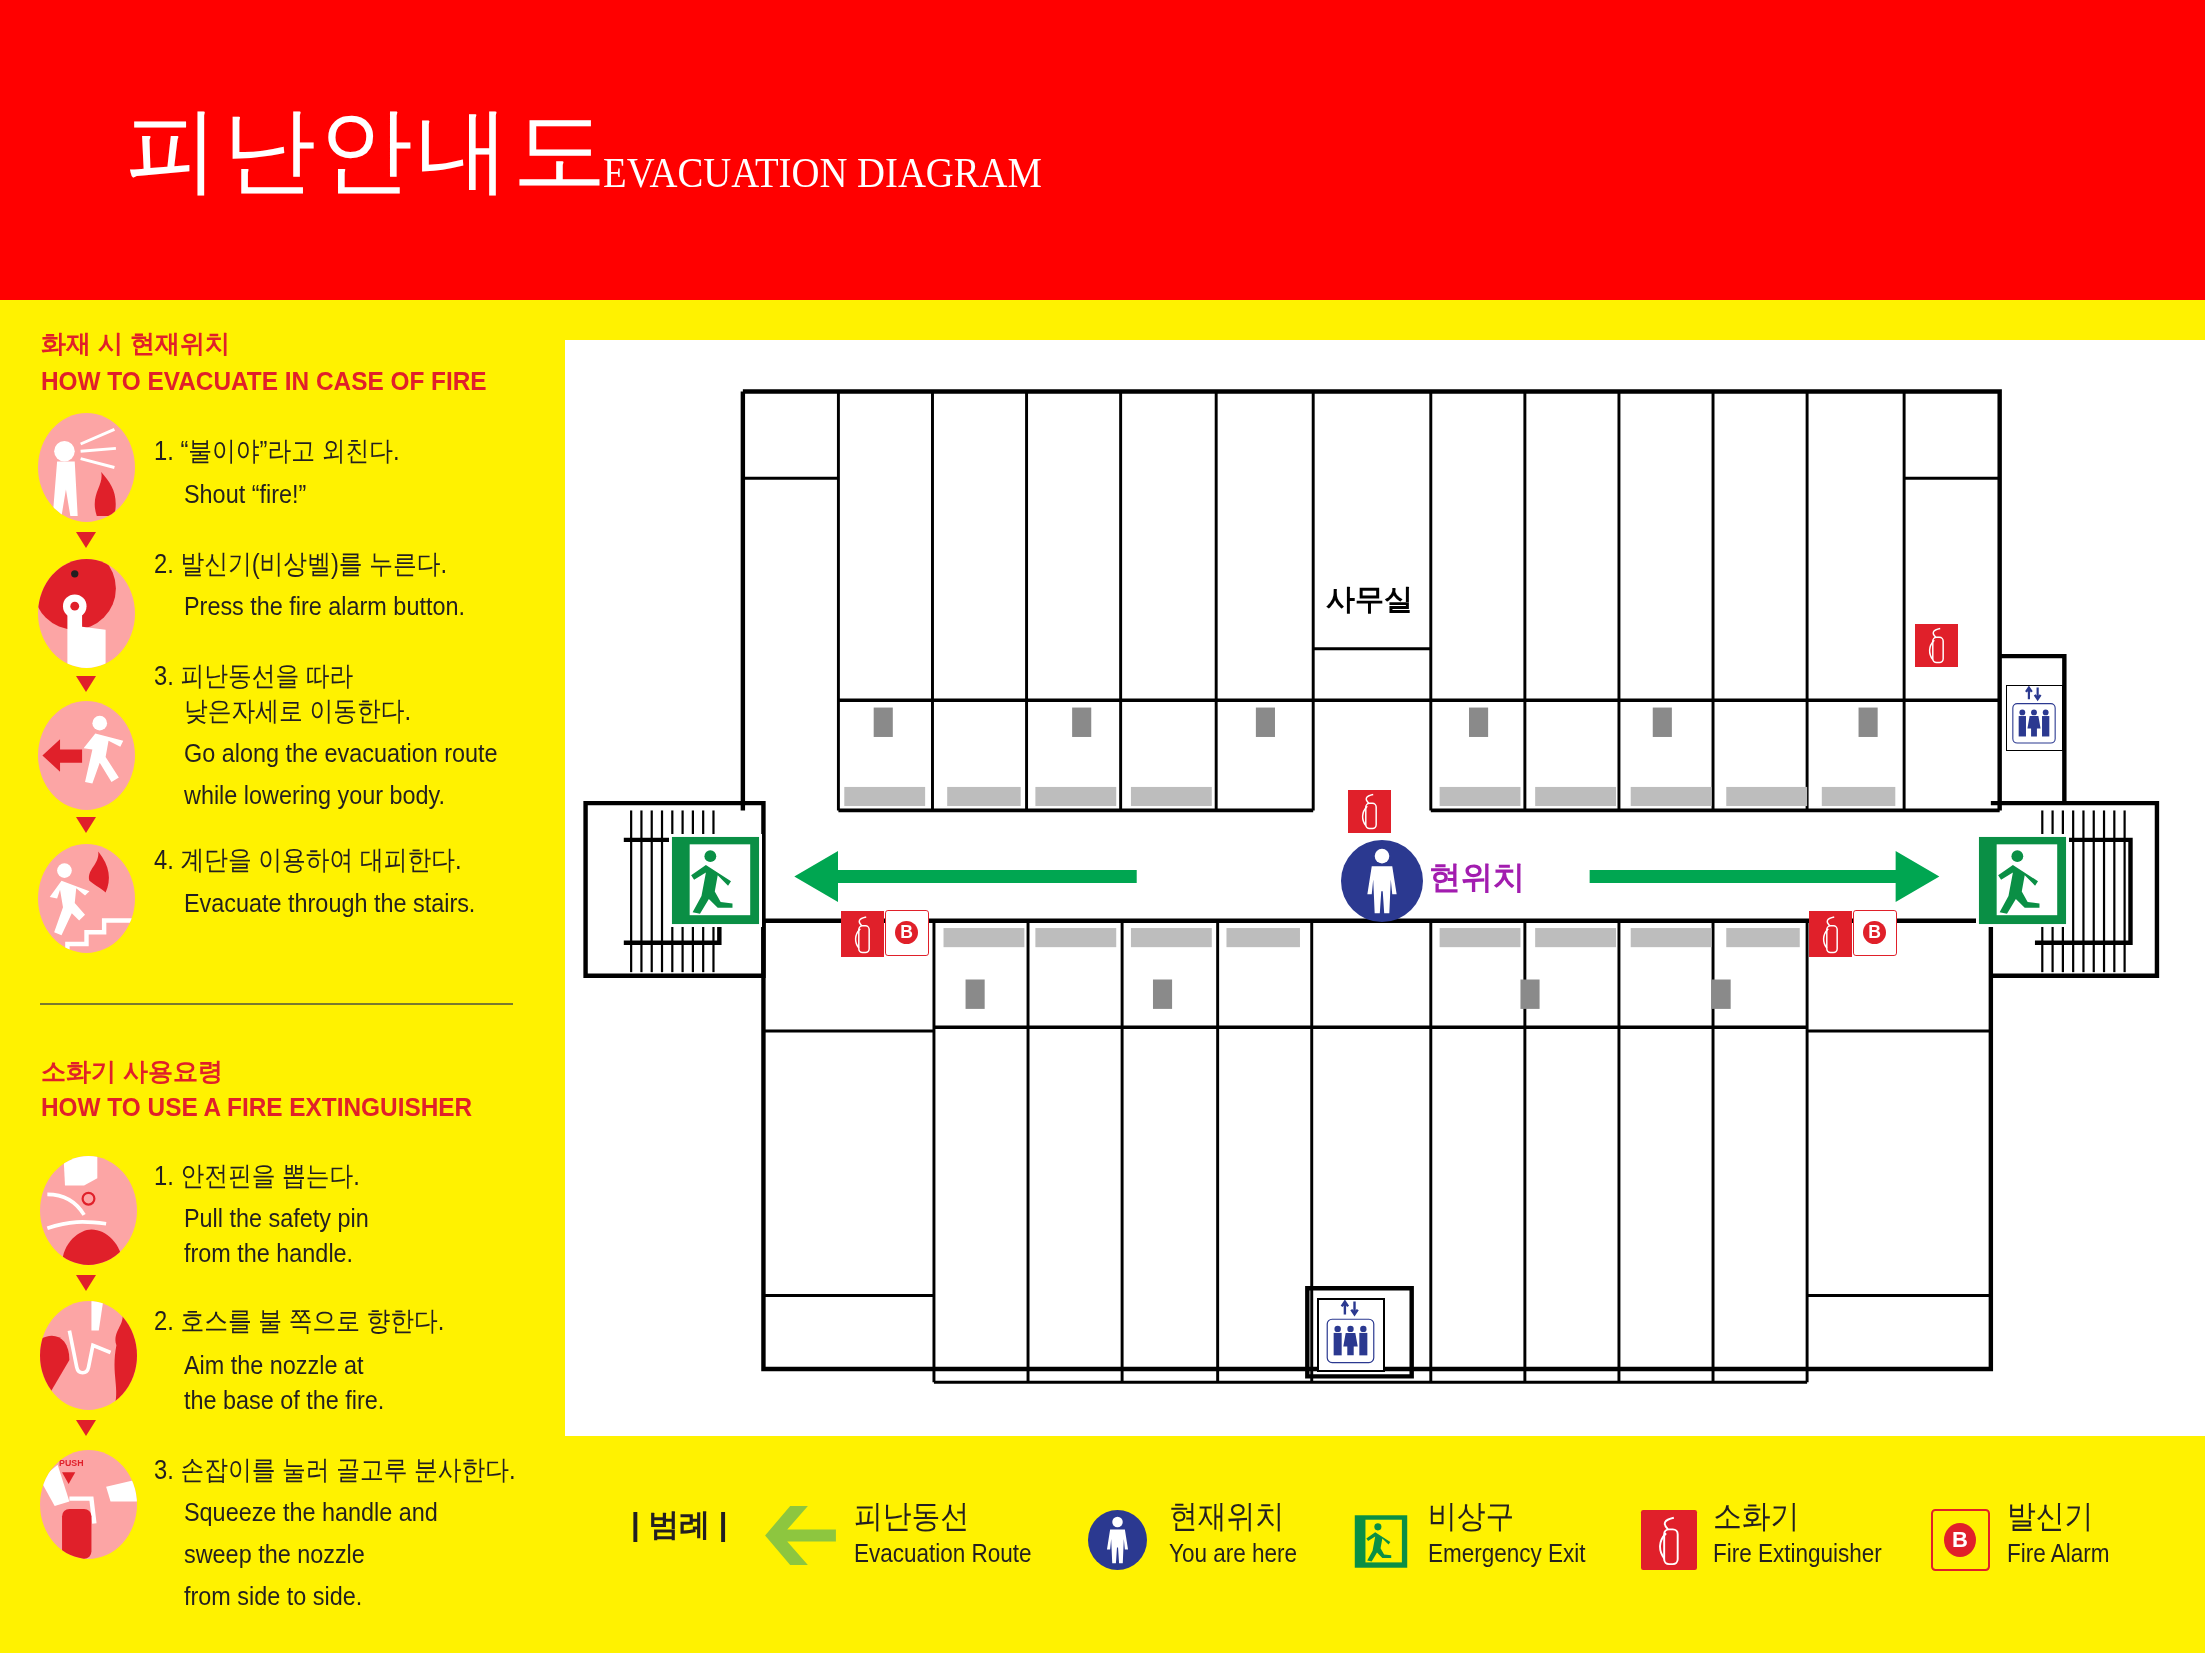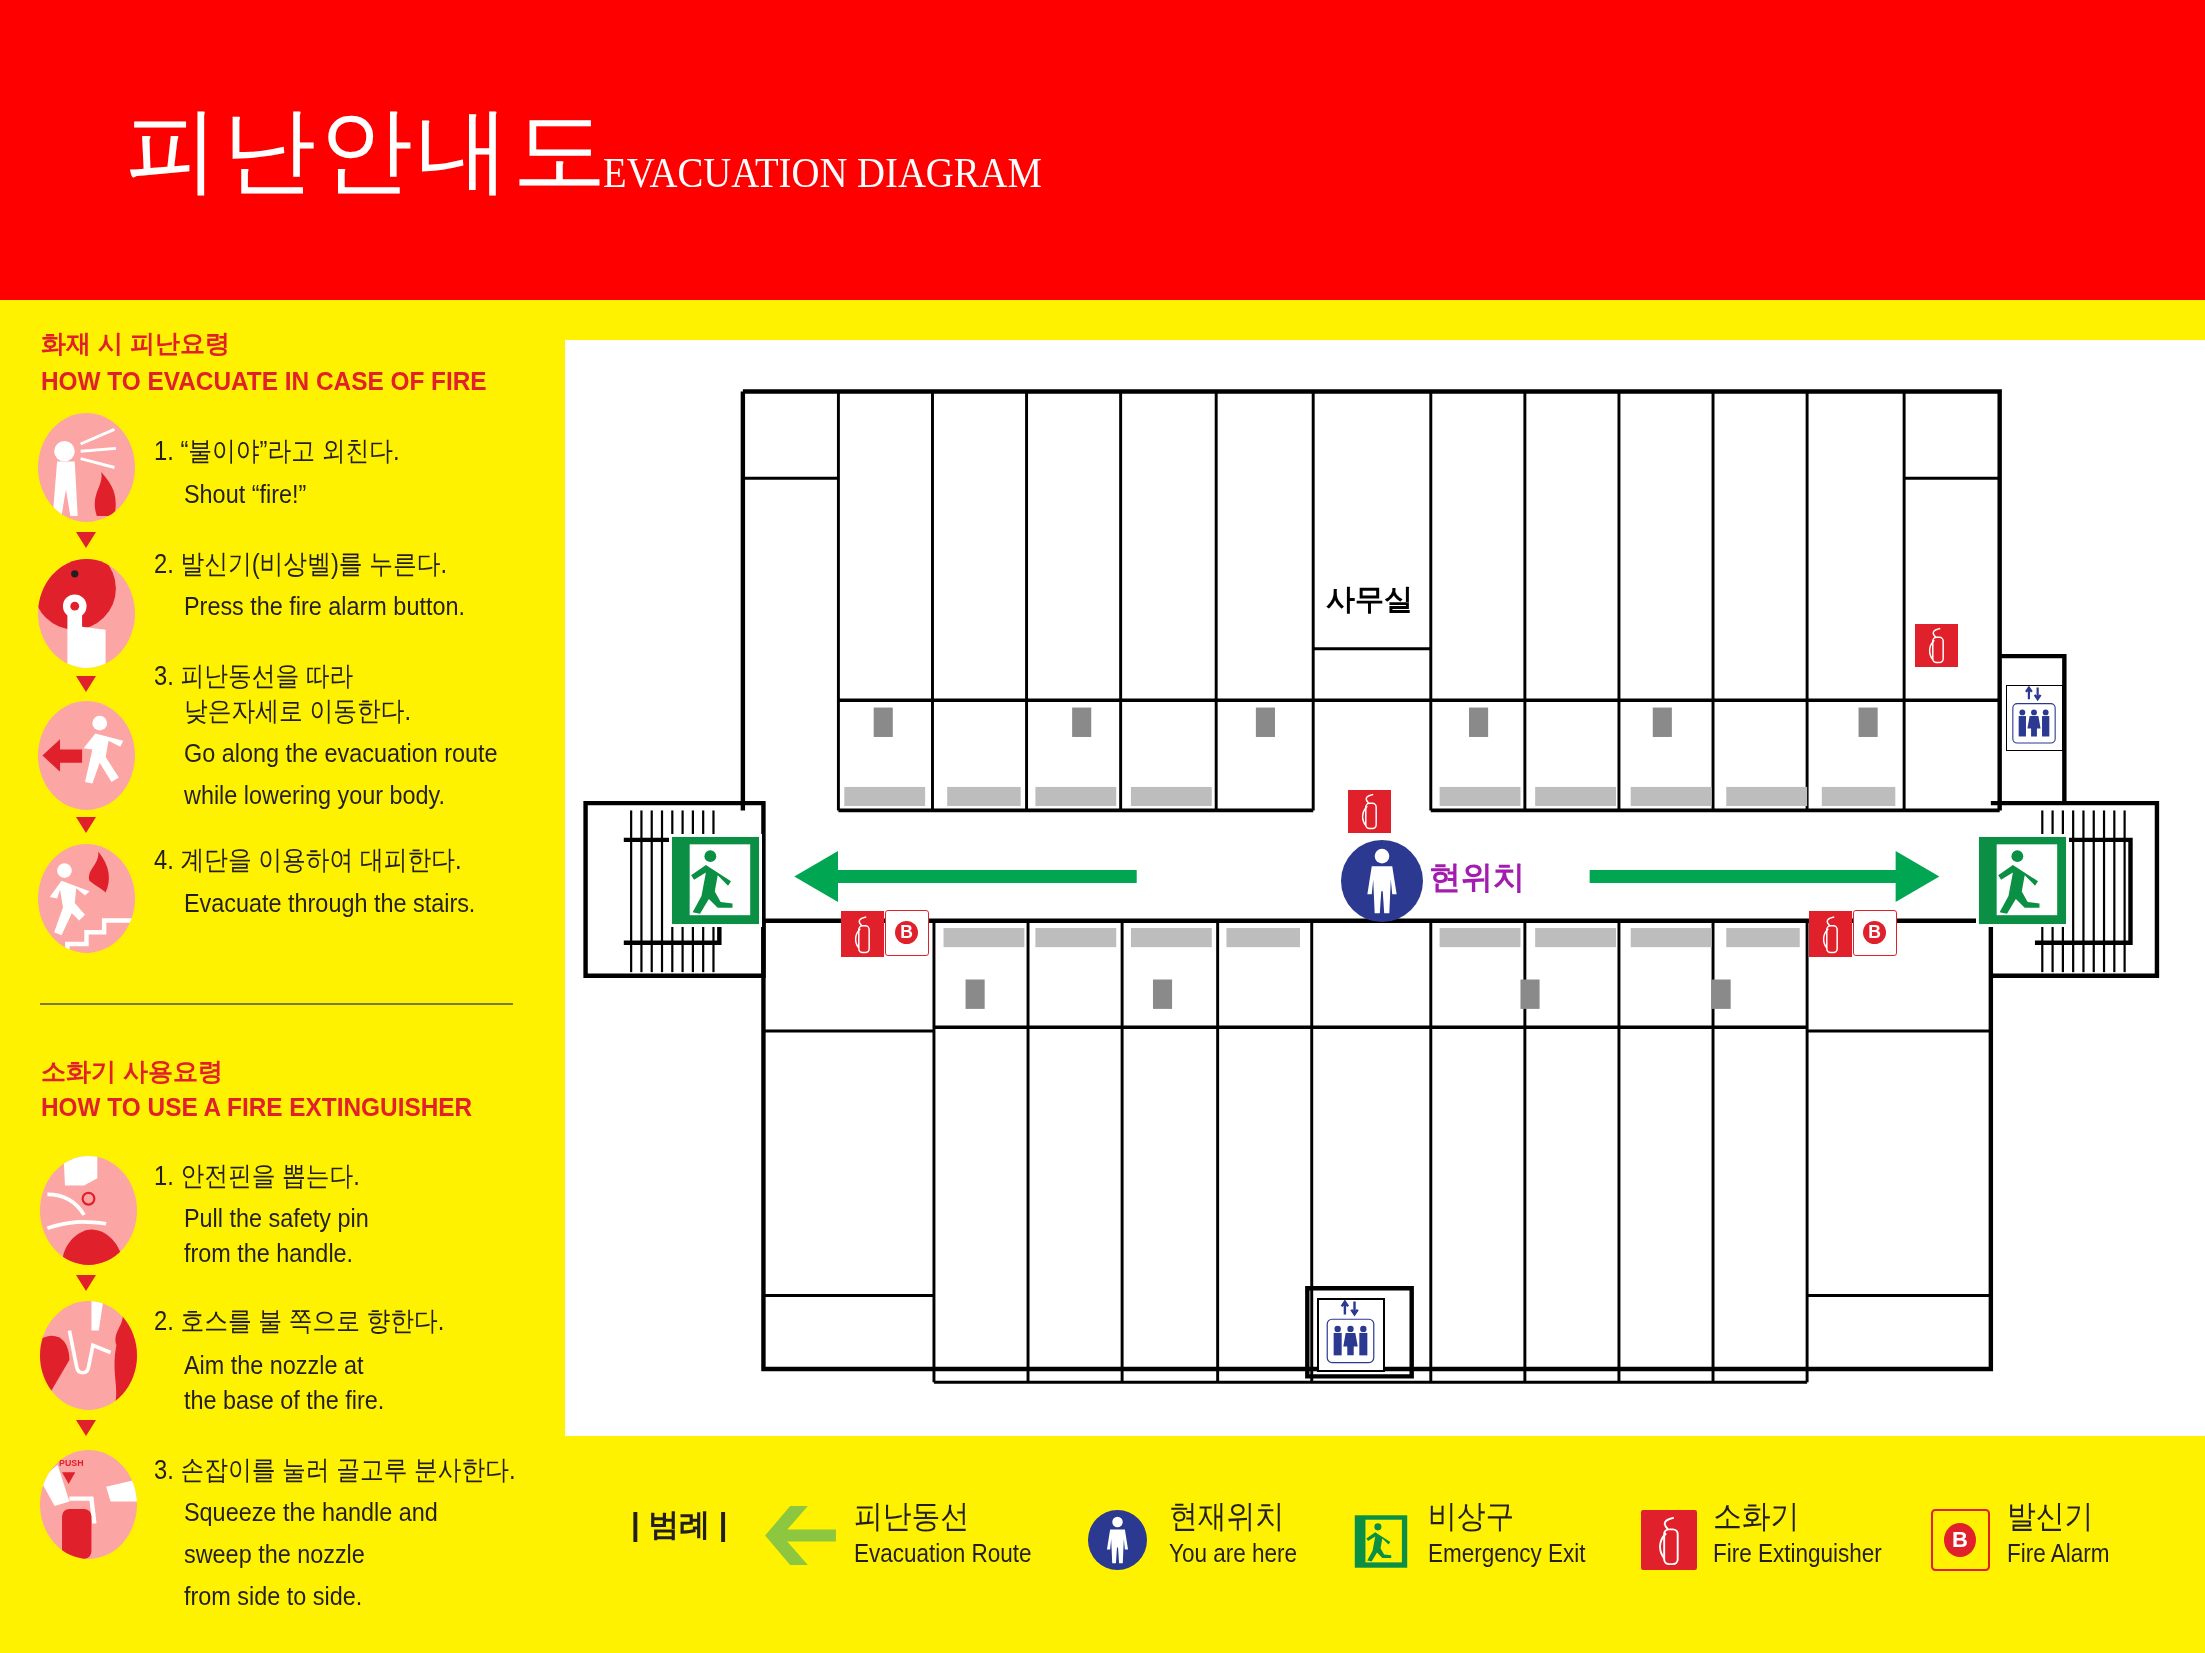--- a/index.html
+++ b/index.html
@@ -28,21 +28,21 @@
 </style>
 </head>
 <body>
 
 <div id="header" class="abs">
   <div class="abs hdr-title">피난안내도</div>
   <div class="abs hdr-sub">EVACUATION DIAGRAM</div>
 </div>
 
 <div class="abs" style="left:0;top:300px;width:559px;height:706px;">
-  <div class="abs sec-ko" style="left:41px;top:31px;">화재 시 피난요령</div>
+  <div class="abs sec-ko" style="left:41px;top:31px;">화재 시 현재위치</div>
   <div class="abs sec-en" style="left:41px;top:68px;">HOW TO EVACUATE IN CASE OF FIRE</div>
 </div>
 
 <div class="abs circle" style="left:38px;top:413px;">
   <svg width="97" height="109" viewBox="0 0 132 148">
       <circle cx="36" cy="52" r="14" fill="#fff"></circle>
       <path d="M26 66 L20 140 L32 140 L38 104 L44 140 L54 140 L50 66 Z" fill="#fff"></path>
       <path d="M58 42 L104 22 M58 52 L106 48 M58 62 L104 74" stroke="#fff" stroke-width="4"></path>
       <path d="M80 140 C70 110 90 100 86 80 C100 96 110 110 104 140 Z" fill="#e0202a"></path>
     </svg>

